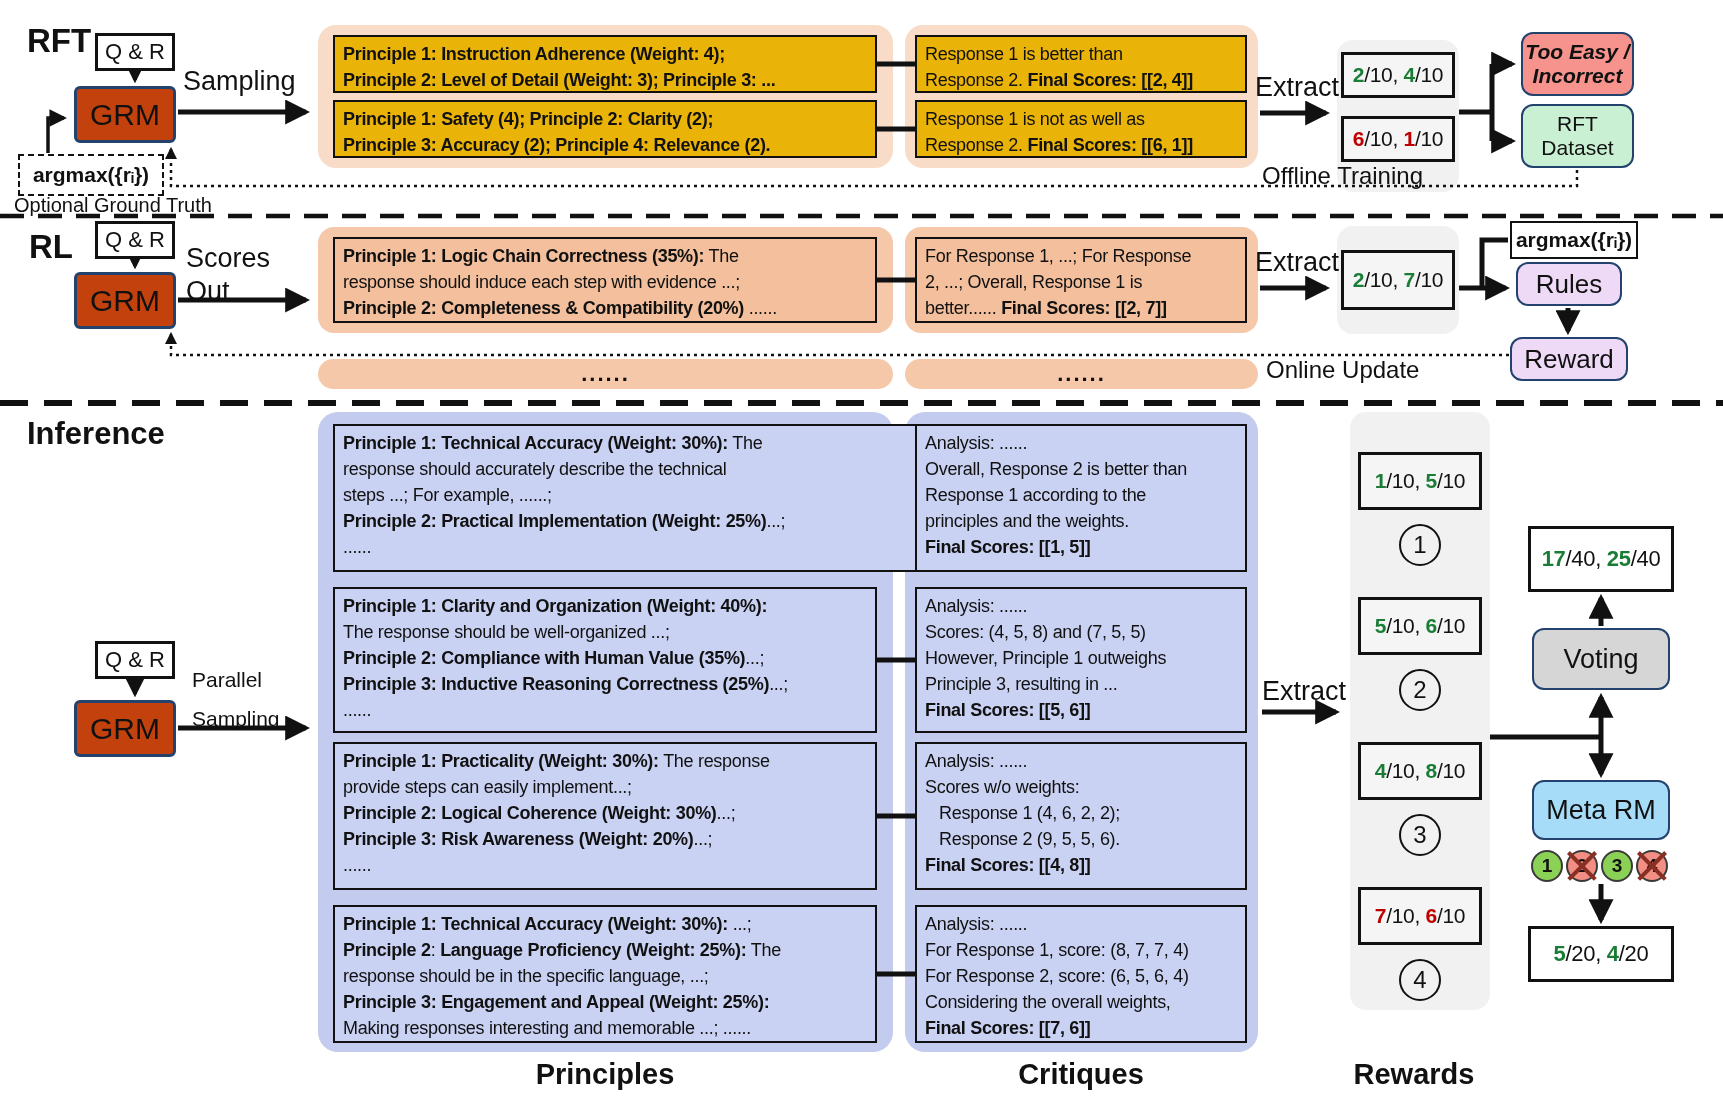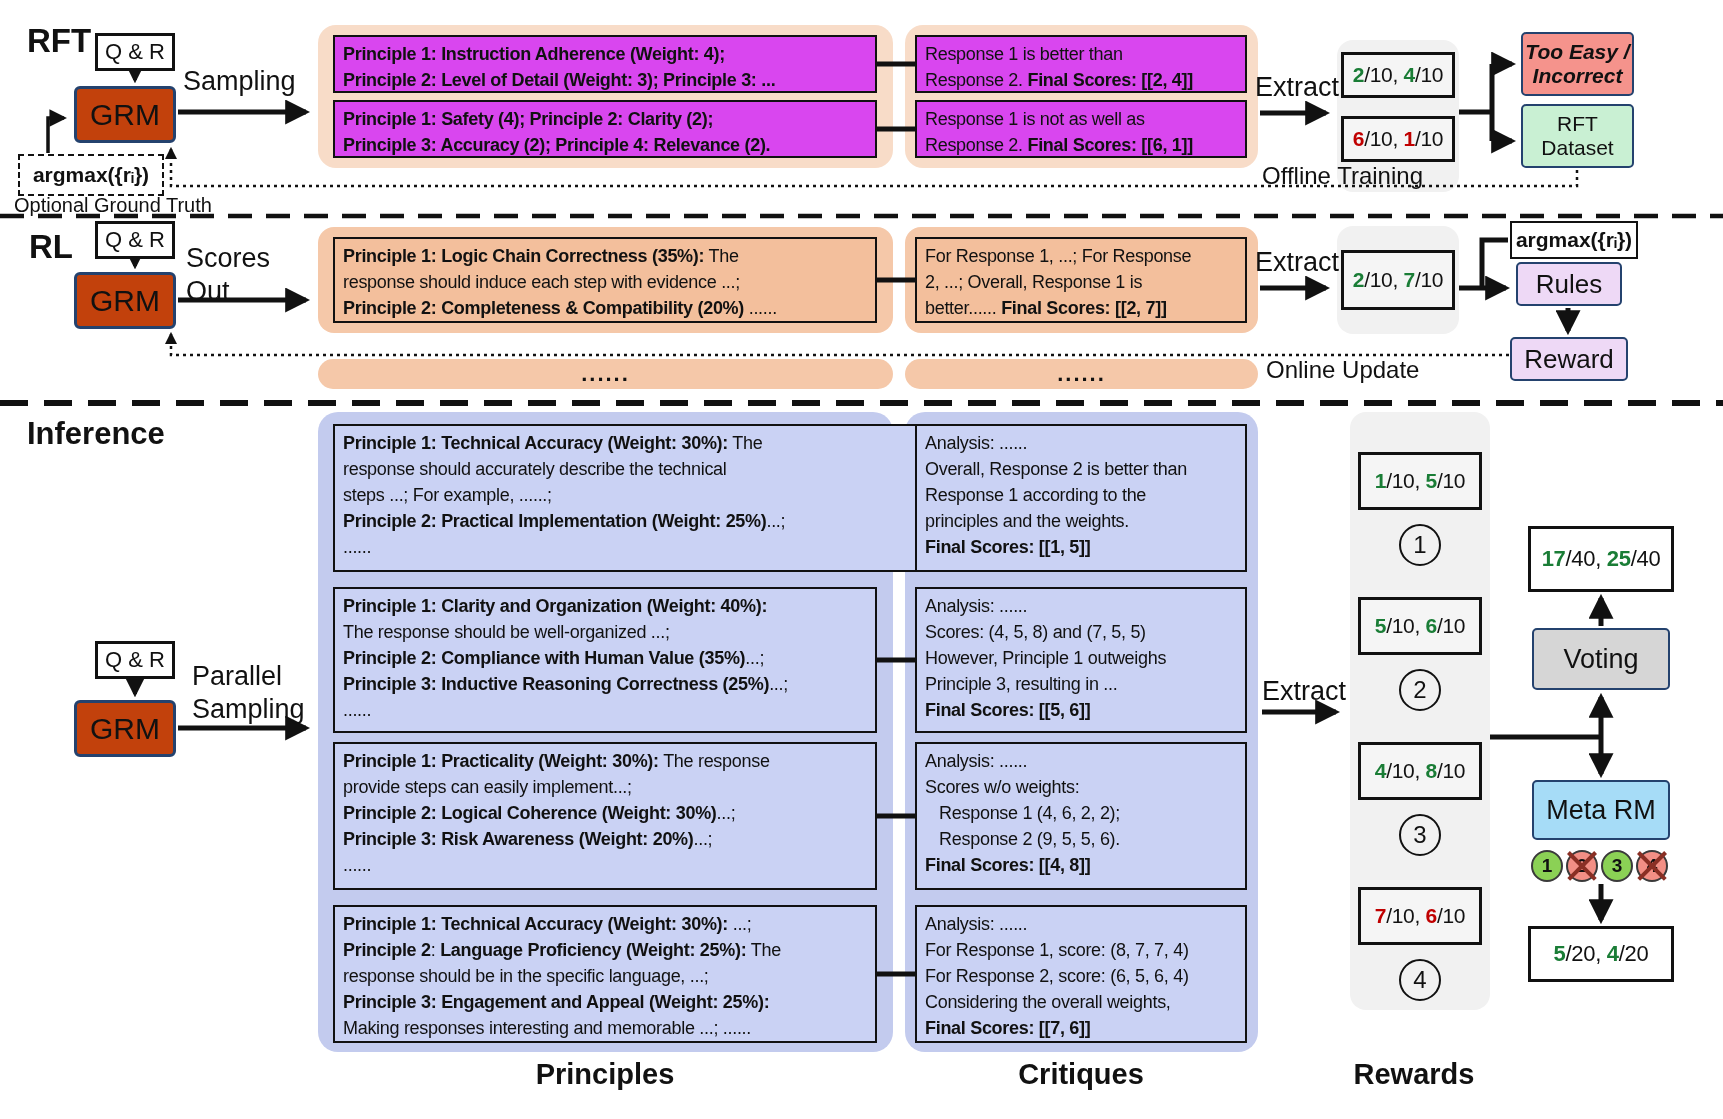--- a/index.html
+++ b/index.html
@@ -5,33 +5,33 @@
   html,body{margin:0;padding:0;background:#fff;}
   #canvas{position:relative;width:1723px;height:1119px;background:#fff;
     font-family:"Liberation Sans", sans-serif;color:#111;overflow:hidden;}
   .abs{position:absolute;}
   
   .peach-ct{background:#f8dcc8;border-radius:18px;}
   .orange-ct{background:#f5c8a9;border-radius:16px;}
   .blue-ct{background:#c3cbee;border-radius:20px;}
   .strip{background:#f1f1f1;border-radius:16px;}
   
-  .tbox{background:#d946ef;border:2.5px solid #111;font-size:18px;line-height:26px;
+  .tbox{background:#eab308;border:2.5px solid #111;font-size:18px;line-height:26px;
     padding:4px 8px;white-space:pre-wrap;letter-spacing:-0.3px;overflow:hidden;box-sizing:border-box;}
   .tbox.orange{background:#f3bf9c;}
   .tbox.blue{background:#cad2f4;}
   .b{font-weight:bold;}
   .green{color:#1a7d36;font-weight:bold;}
   .red{color:#c00000;font-weight:bold;}
   
   .qr{background:#fff;border:3px solid #111;display:flex;align-items:center;justify-content:center;
     font-size:22px;box-sizing:border-box;}
   .grm{background:#c2410c;border:3px solid #24426e;border-radius:6px;display:flex;align-items:center;
     justify-content:center;font-size:30px;box-sizing:border-box;}
-  .pill{border:2.5px solid #24426e;border-radius:5px;display:flex;align-items:center;justify-content:center;
+  .pill{border:2.5px solid #24426e;border-radius:12px;display:flex;align-items:center;justify-content:center;
     text-align:center;white-space:pre-line;box-sizing:border-box;}
   .sbox{background:#f5f5f5;border:3.5px solid #111;display:flex;align-items:center;justify-content:center;
     font-size:21px;letter-spacing:-0.3px;box-sizing:border-box;white-space:pre;}
   .result{background:#fff;border:3px solid #111;display:flex;align-items:center;justify-content:center;
     font-size:22px;letter-spacing:-0.3px;box-sizing:border-box;white-space:pre;}
   .argmaxbox{background:#fff;display:flex;align-items:center;justify-content:center;
     font-weight:bold;font-size:21px;box-sizing:border-box;}
   .lbl{white-space:pre-line;}
   .seclbl{font-weight:bold;font-size:33px;}
   .flabel{width:250px;text-align:center;font-weight:bold;font-size:29px;}
@@ -155,21 +155,21 @@
   <div class="abs pill" style="left:1516px;top:262px;width:106px;height:44px;background:#eed9f6;font-size:26px">Rules</div>
   <div class="abs pill" style="left:1510px;top:337px;width:118px;height:44px;background:#eed9f6;font-size:26px">Reward</div>
   <div class="abs" style="left:1266px;top:356px;font-size:24px">Online Update</div>
 
   <div class="abs orange-ct dotsbar" style="left:318px;top:359px;width:575px;height:30px">......</div>
   <div class="abs orange-ct dotsbar" style="left:905px;top:359px;width:353px;height:30px">......</div>
 
   <div class="abs seclbl" style="left:27px;top:416px;font-size:31px">Inference</div>
   <div class="abs qr" style="left:95px;top:641px;width:80px;height:38px">Q &amp; R</div>
   <div class="abs grm" style="left:74px;top:700px;width:102px;height:57px">GRM</div>
-  <div class="abs lbl" style="left:192px;top:660px;font-size:27px;line-height:33px">Parallel
+  <div class="abs lbl" style="left:192px;top:660px;font-size:21px;line-height:39px">Parallel
 Sampling</div>
 
   <div class="abs tbox blue" style="left:333px;top:424px;width:652px;height:148px"><span class="b">Principle 1: Technical Accuracy (Weight: 30%):</span><span> The
 response should accurately describe the technical
 steps ...; For example, ......;
 </span><span class="b">Principle 2: Practical Implementation (Weight: 25%)</span><span>...;
 ......</span></div>
   <div class="abs tbox blue" style="left:333px;top:587px;width:544px;height:146px"><span class="b">Principle 1: Clarity and Organization (Weight: 40%):</span><span>
 The response should be well-organized ...;
 </span><span class="b">Principle 2: Compliance with Human Value (35%)</span><span>...;

